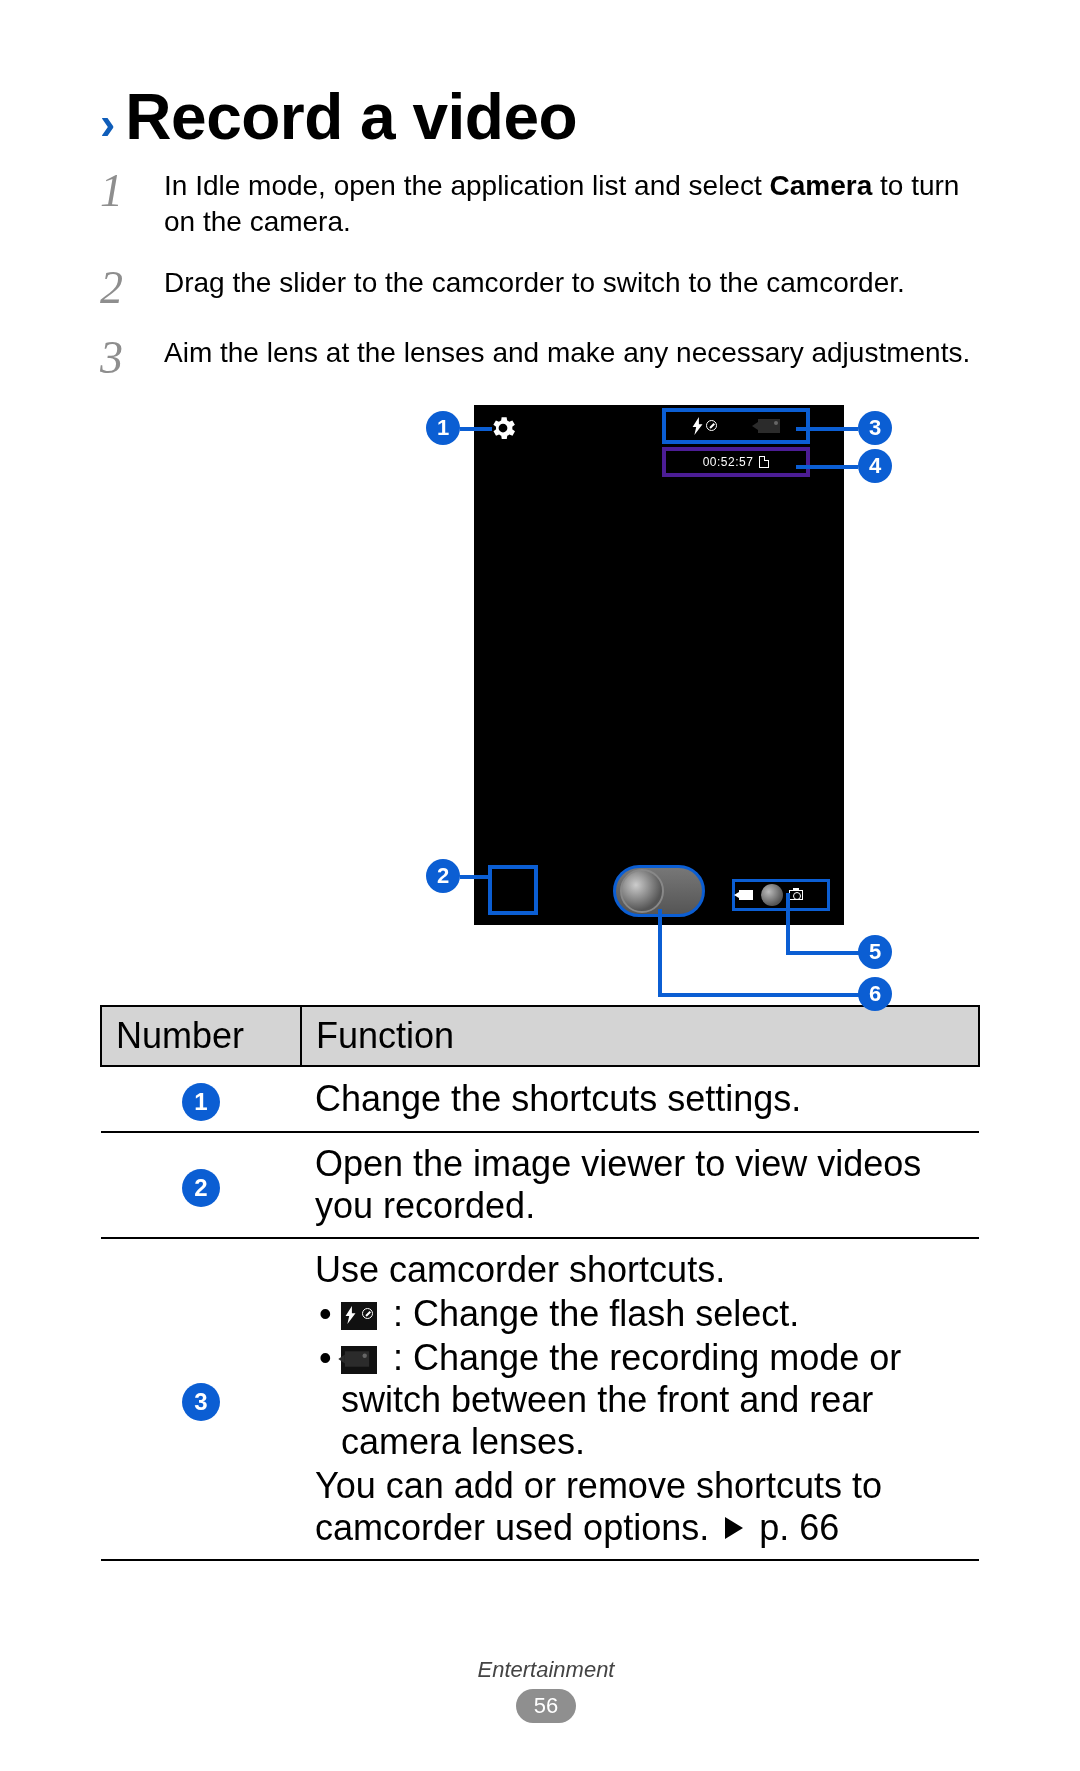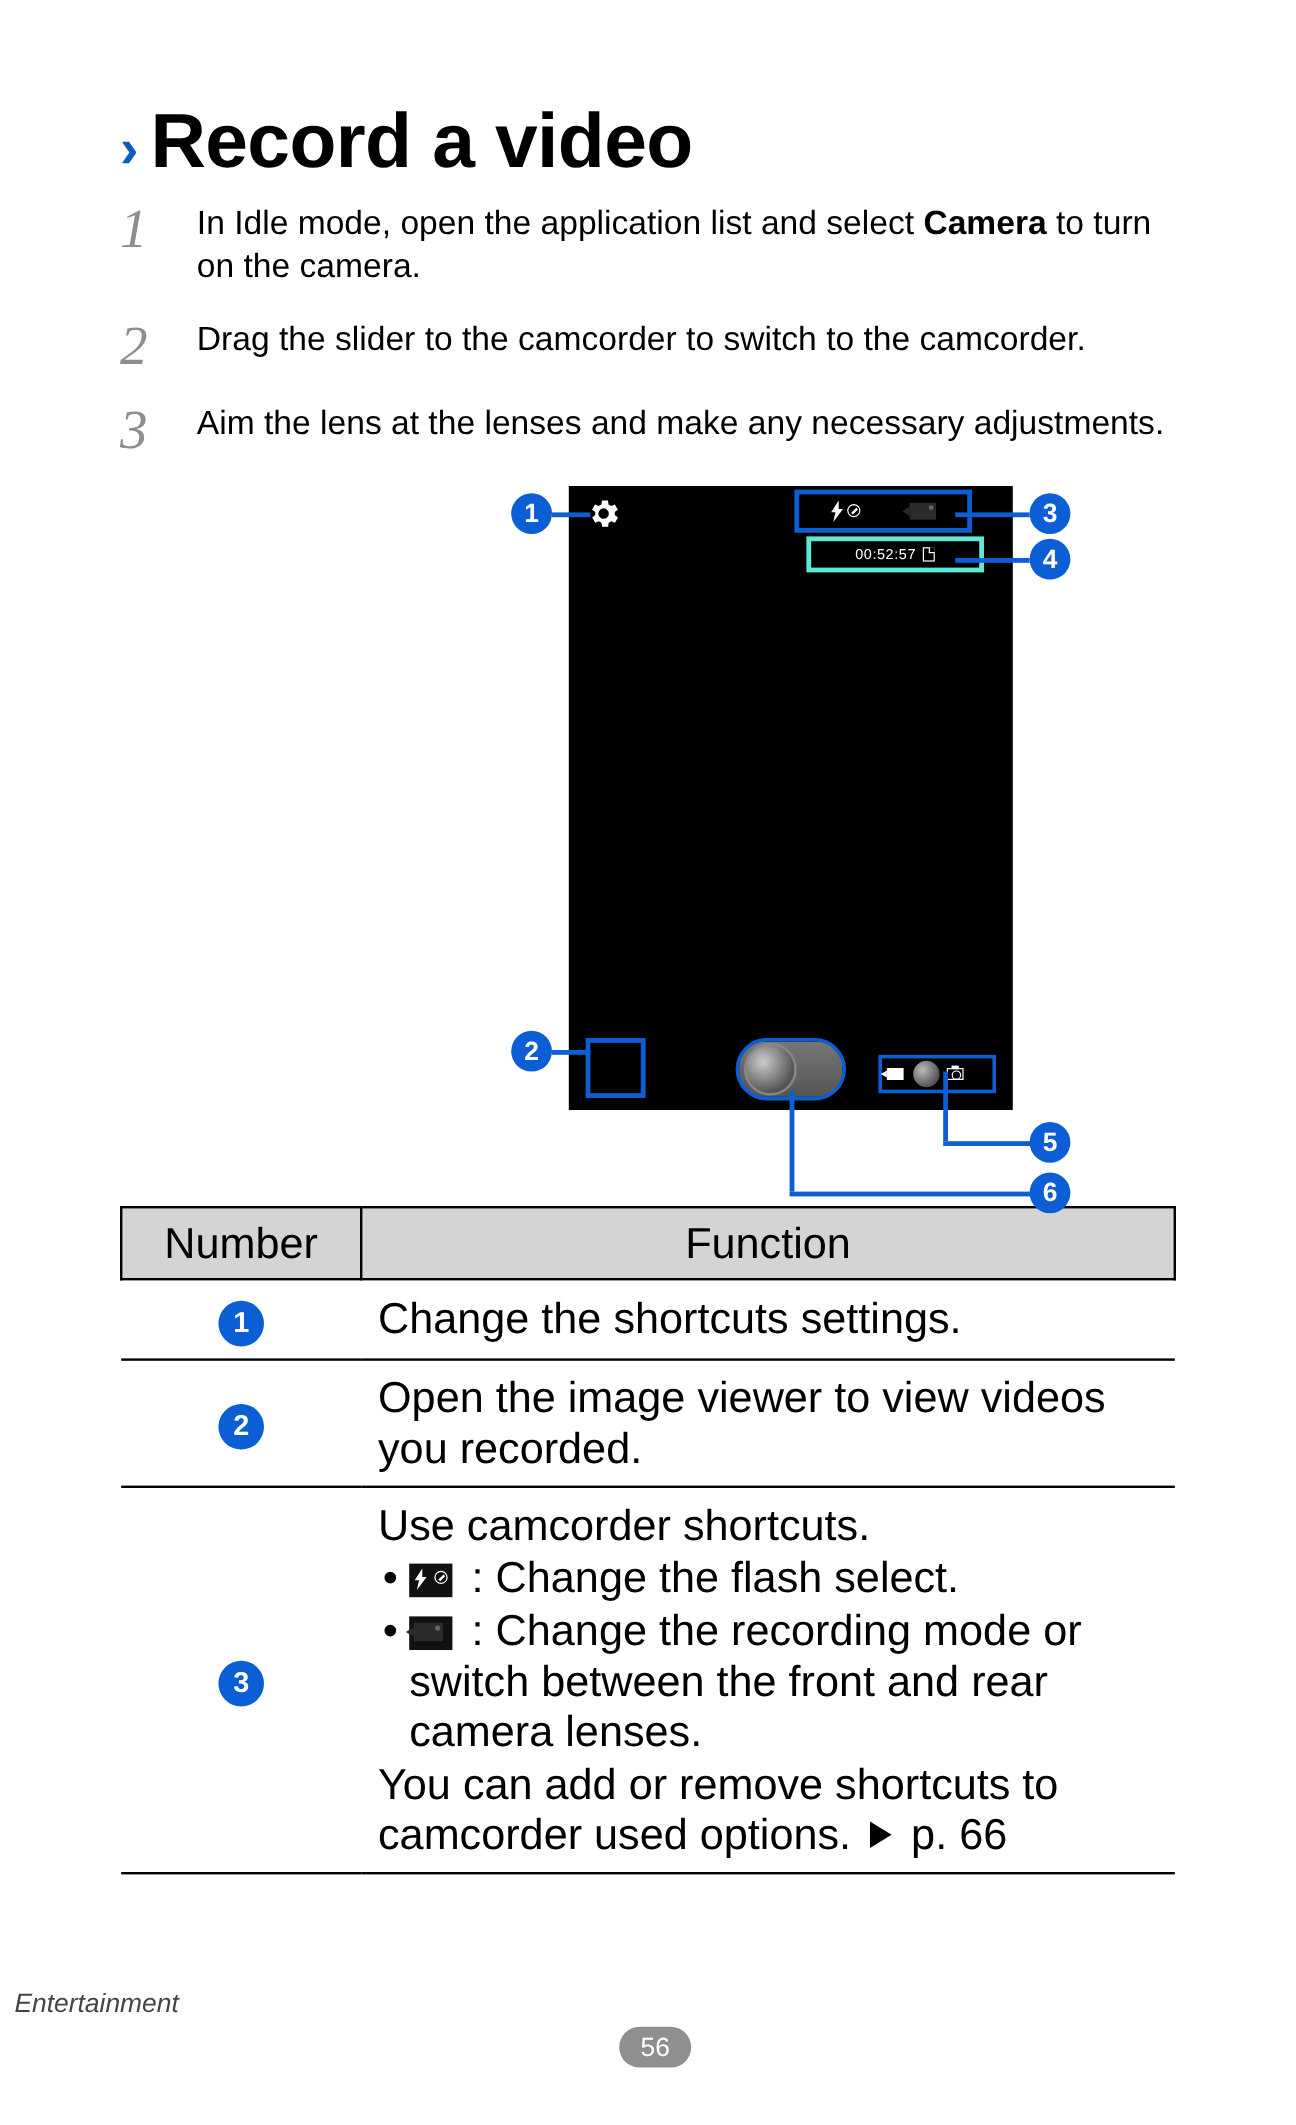--- a/index.html
+++ b/index.html
@@ -12,21 +12,21 @@
 
   .step { display: flex; gap: 24px; margin-bottom: 24px; }
   .step-num { font-family: Georgia, 'Times New Roman', serif; font-style: italic; font-size: 46px; color: #8e8e8e; min-width: 40px; line-height: 1; }
   .step-body { font-size: 28px; line-height: 1.3; }
   .bold { font-weight: 700; }
 
   .diagram-wrap { width: 100%; height: 570px; position: relative; margin: 18px 0 30px; }
   .phone { position: absolute; left: 374px; top: 0; width: 370px; height: 520px; background: #000; }
   .gear-icon { position: absolute; left: 14px; top: 8px; width: 30px; height: 30px; color: #fff; }
   .top-box1 { position: absolute; right: 34px; top: 3px; width: 148px; height: 36px; border: 4px solid #0b5ed3; display:flex; align-items:center; justify-content:space-around; padding: 0 6px; }
-  .top-box2 { position: absolute; right: 24px; top: 42px; width: 148px; height: 30px; border: 4px solid #5eead4; display:flex; align-items:center; justify-content:center; gap:6px; }
+  .top-box2 { position: absolute; right: 34px; top: 42px; width: 148px; height: 30px; border: 4px solid #4c1d95; display:flex; align-items:center; justify-content:center; gap:6px; }
   .timestamp { color:#fff; font-size:12px; letter-spacing:0.5px; }
   .sd-icon { width:10px; height:12px; border:1px solid #fff; position:relative; }
   .sd-icon::before{ content:""; position:absolute; right:-1px; top:-1px; width:4px; height:4px; background:#000; border-left:1px solid #fff; border-bottom:1px solid #fff; }
 
   .flash-pair { display:flex; align-items:center; gap:2px; }
   .mini-icon { color:#fff; fill:#fff; }
   .mini-circle-slash { width:11px; height:11px; border:1.5px solid #fff; border-radius:50%; position:relative; }
   .mini-circle-slash::after { content:""; position:absolute; left:2px; top:4px; width:6px; height:1.5px; background:#fff; transform:rotate(-45deg); }
   .mini-cam { position:relative; width:22px; height:14px; background:#2b2b2b; }
   .mini-cam::before { content:""; position:absolute; left:-6px; top:3px; width:0; height:0; border-top:4px solid transparent; border-bottom:4px solid transparent; border-right:6px solid #2b2b2b; }
@@ -54,35 +54,35 @@
   .c4 { left:758px; top:44px; } .w4 { left:696px; top:60px; width:62px; height:4px; }
   .c5 { left:758px; top:530px; }
     .w5a { left:686px; top:488px; width:4px; height:58px; }
     .w5b { left:686px; top:546px; width:74px; height:4px; }
   .c6 { left:758px; top:572px; }
     .w6a { left:558px; top:504px; width:4px; height:84px; }
     .w6b { left:558px; top:588px; width:202px; height:4px; }
 
   
   table.func { width:100%; border-collapse:collapse; font-size:36px; }
-  table.func th { background:#d4d4d4; font-weight:400; text-align:center; padding:8px 14px; border:2px solid #000; }
+  table.func th { background:#d4d4d4; font-weight:400; text-align:left; padding:8px 14px; border:2px solid #000; }
   table.func th:first-child { width:200px; border-right:2px solid #000; }
   table.func td { padding:10px 14px; border-bottom:2px solid #000; vertical-align:middle; }
   table.func td.num { text-align:center; vertical-align:middle; }
   .badge { display:inline-flex; width:38px; height:38px; border-radius:50%; background:#0b5ed3; color:#fff; font-weight:700; align-items:center; justify-content:center; font-size:24px; }
   .cell-list { margin:0; padding:0; list-style:none; }
   .cell-list li { margin:2px 0; padding-left:26px; position:relative; }
   .cell-list li::before { content:"•"; position:absolute; left:4px; top:0; }
   .inline-icon-box { display:inline-block; vertical-align:middle; width:36px; height:28px; background:#111; position:relative; margin-right:6px; }
   .iib-flash svg { position:absolute; left:4px; top:4px; }
   .iib-flash .slash { position:absolute; right:4px; top:6px; }
   .iib-cam .mini-cam{ position:absolute; left:5px; top:6px; transform:scale(1.1); }
   .tri { display:inline-block; width:0; height:0; border-top:11px solid transparent; border-bottom:11px solid transparent; border-left:18px solid #000; vertical-align:middle; margin:0 6px 4px 6px; }
 
-  .footer { position:absolute; left:12px; right:0; bottom:48px; }
+  .footer { position:absolute; left:12px; right:0; bottom:48px; text-align:center; }
   .footer-label { font-style:italic; color:#444; font-size:22px; }
   .page-badge { margin:6px auto 0; width:60px; height:34px; border-radius:17px; background:#8f8f8f; color:#fff; display:flex; align-items:center; justify-content:center; font-size:22px; }
 </style>
 </head>
 <body>
 
 <div class="page">
 
   <div class="heading">
     <span class="chevron">›</span>

